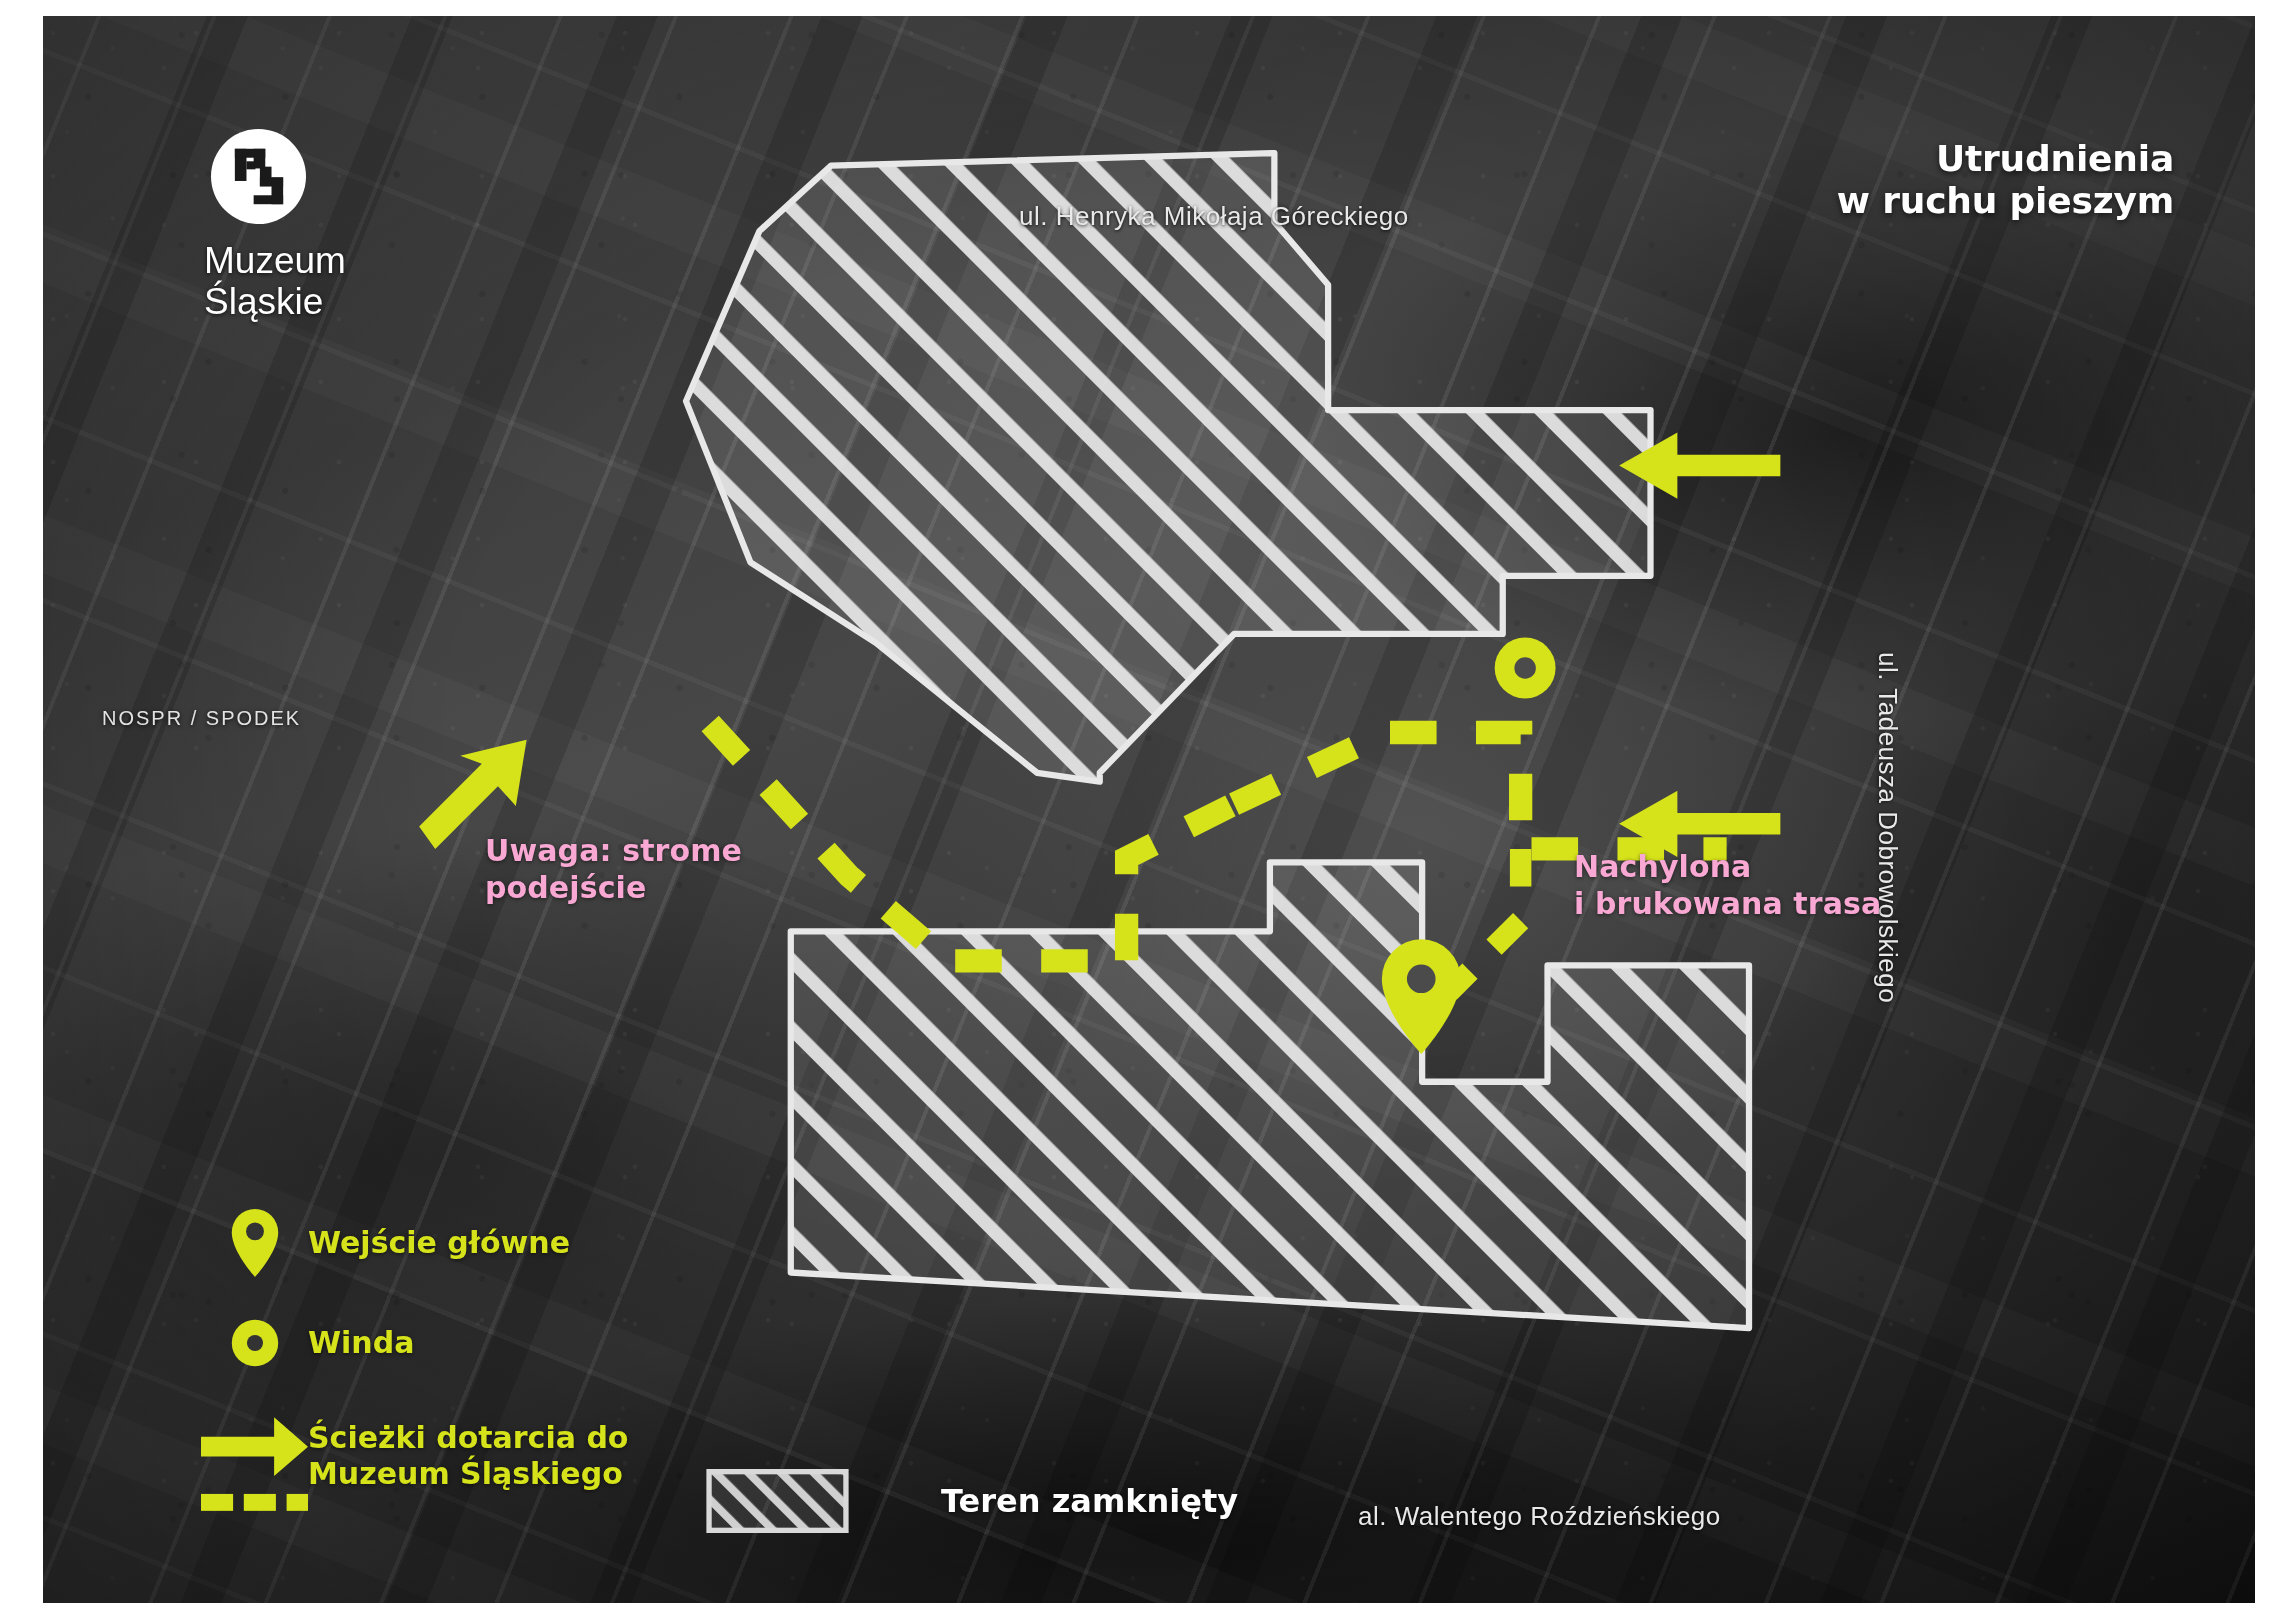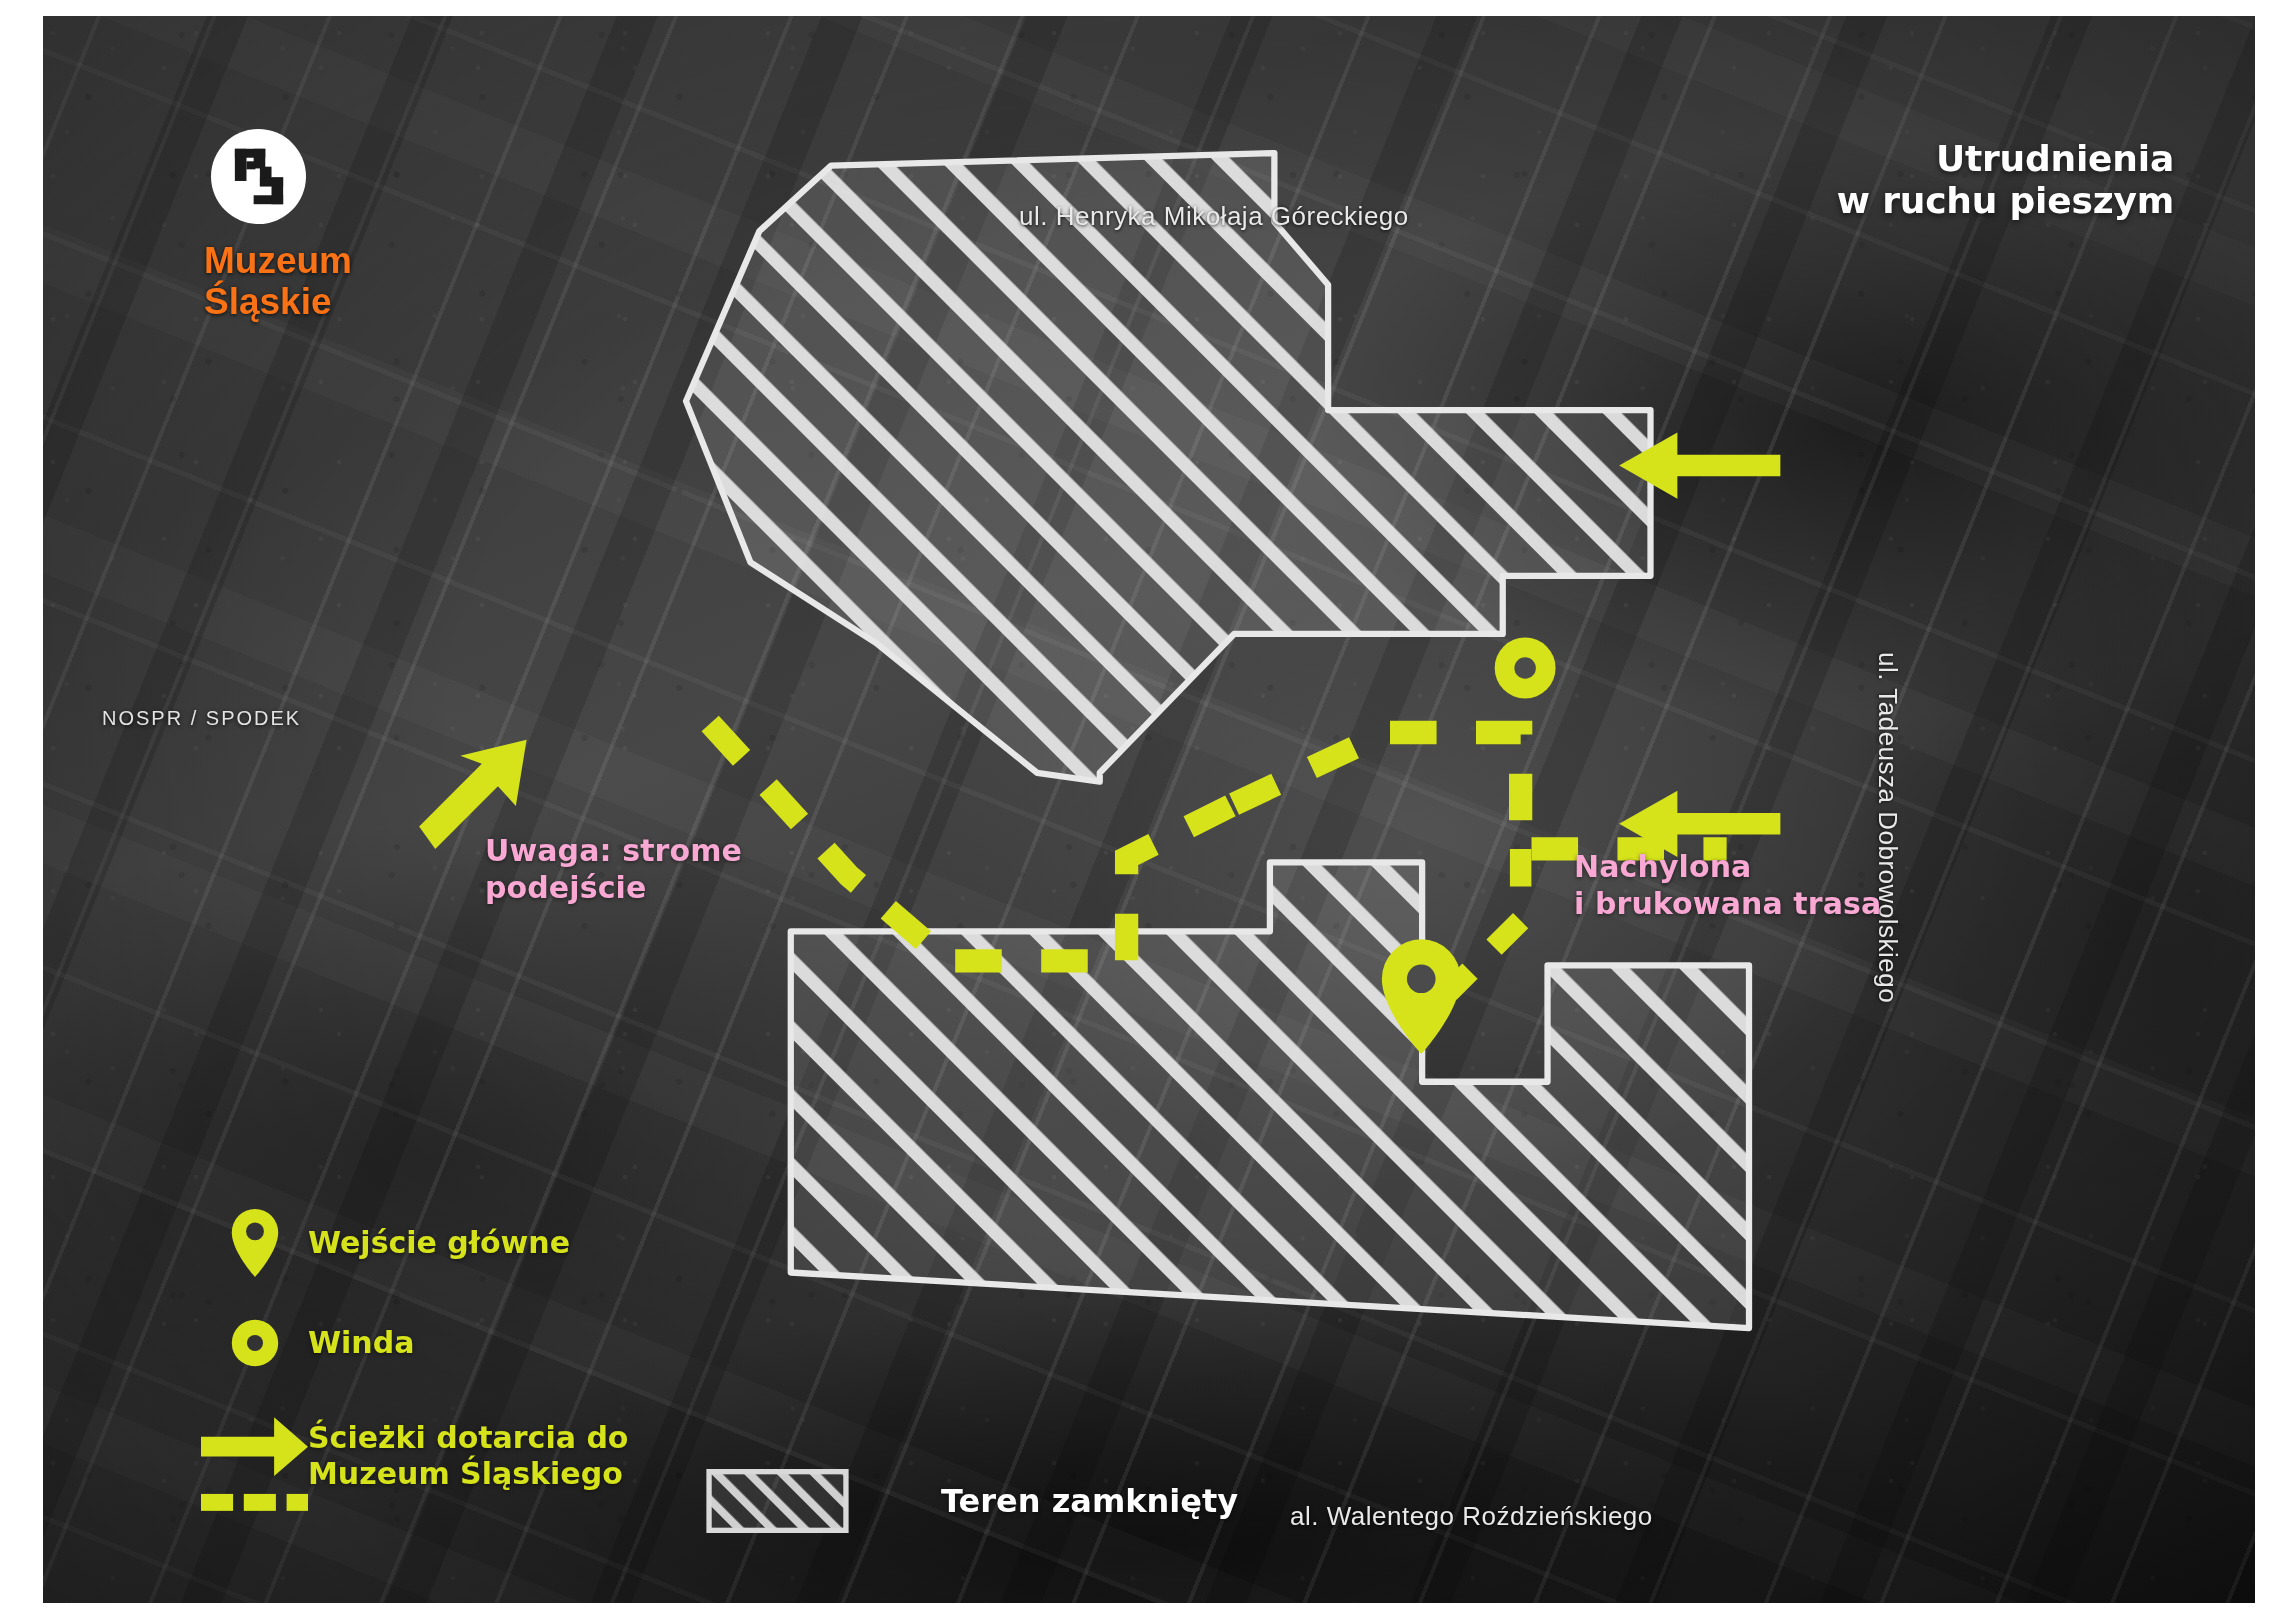--- a/index.html
+++ b/index.html
@@ -95,22 +95,22 @@
   }
 
   
   #logo{position:absolute;left:161px;top:113px;}
   #logo .disc{
     width:95px;height:95px;border-radius:50%;background:#fff;
     display:flex;align-items:center;justify-content:center;
     margin-left:7.2px;
   }
   #logo .name{
-    margin-top:16px;color:#f97316;font-size:37px;line-height:1.12;
-    font-weight:700;text-shadow:0 0.9px 4.5px rgba(0,0,0,.8);
+    margin-top:16px;color:#ffffff;font-size:37px;line-height:1.12;
+    font-weight:400;text-shadow:0 0.9px 4.5px rgba(0,0,0,.8);
   }
 
   
   #legend{position:absolute;left:158px;top:1191px;}
   .lrow{display:flex;align-items:center;margin-bottom:39px;}
   .lrow .ico{width:107px;display:flex;justify-content:center;align-items:center;}
   .lrow .txt{
     color:#d6e31a;font-weight:bold;font-size:30px;line-height:1.2;
     font-family:"DejaVu Sans",sans-serif;
     text-shadow:0 0.9px 4.5px rgba(0,0,0,.55);
@@ -191,21 +191,21 @@
       <g>
         <circle cx="1655" cy="728" r="34" fill="#d6e31a"></circle>
         <circle cx="1655" cy="728" r="12" fill="#4b4b4b"></circle>
       </g>
     </svg>
 
     <div class="street" style="left:976px;top:185px;">ul. Henryka Mikołaja Góreckiego</div>
 
     <div class="street vert" style="left:1860px;top:636px;">ul. Tadeusza Dobrowolskiego</div>
 
-    <div class="street" style="left:1247px;top:1485px;">al. Walentego Roździeńskiego</div>
+    <div class="street" style="left:1315px;top:1485px;">al. Walentego Roździeńskiego</div>
 
     <div class="place" style="left:59px;top:691px;">NOSPR / SPODEK</div>
 
     <div class="ylabel" style="left:442px;top:817px;">
       <div>Uwaga: strome</div>
       <div>podejście</div>
     </div>
 
     <div class="ylabel" style="left:1531px;top:833px;">
       <div>Nachylona</div>

